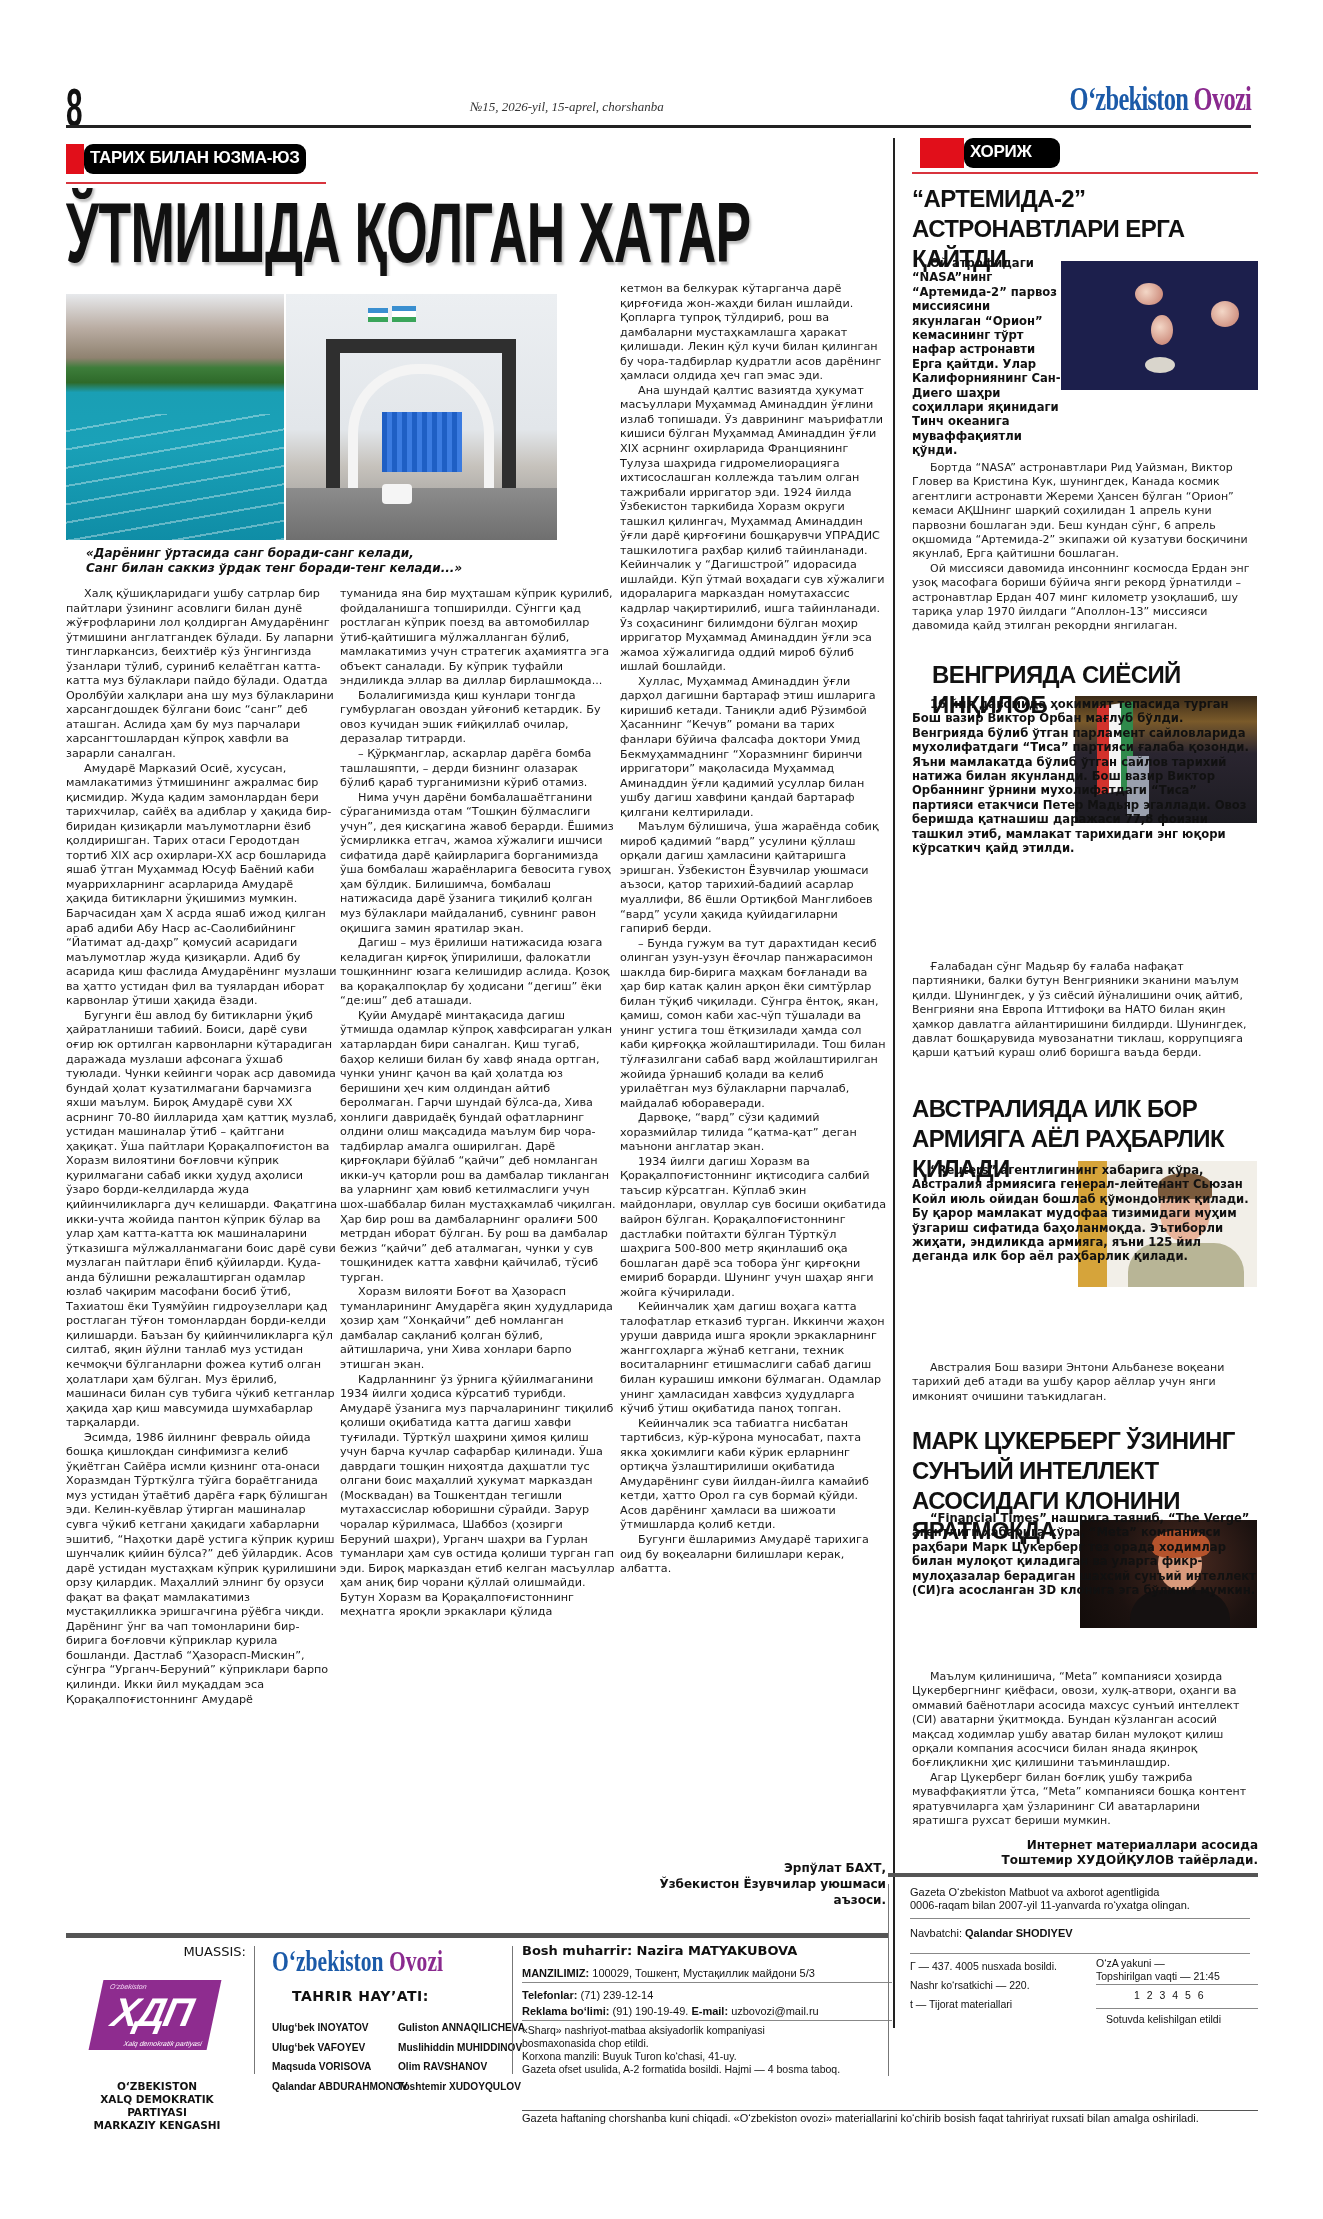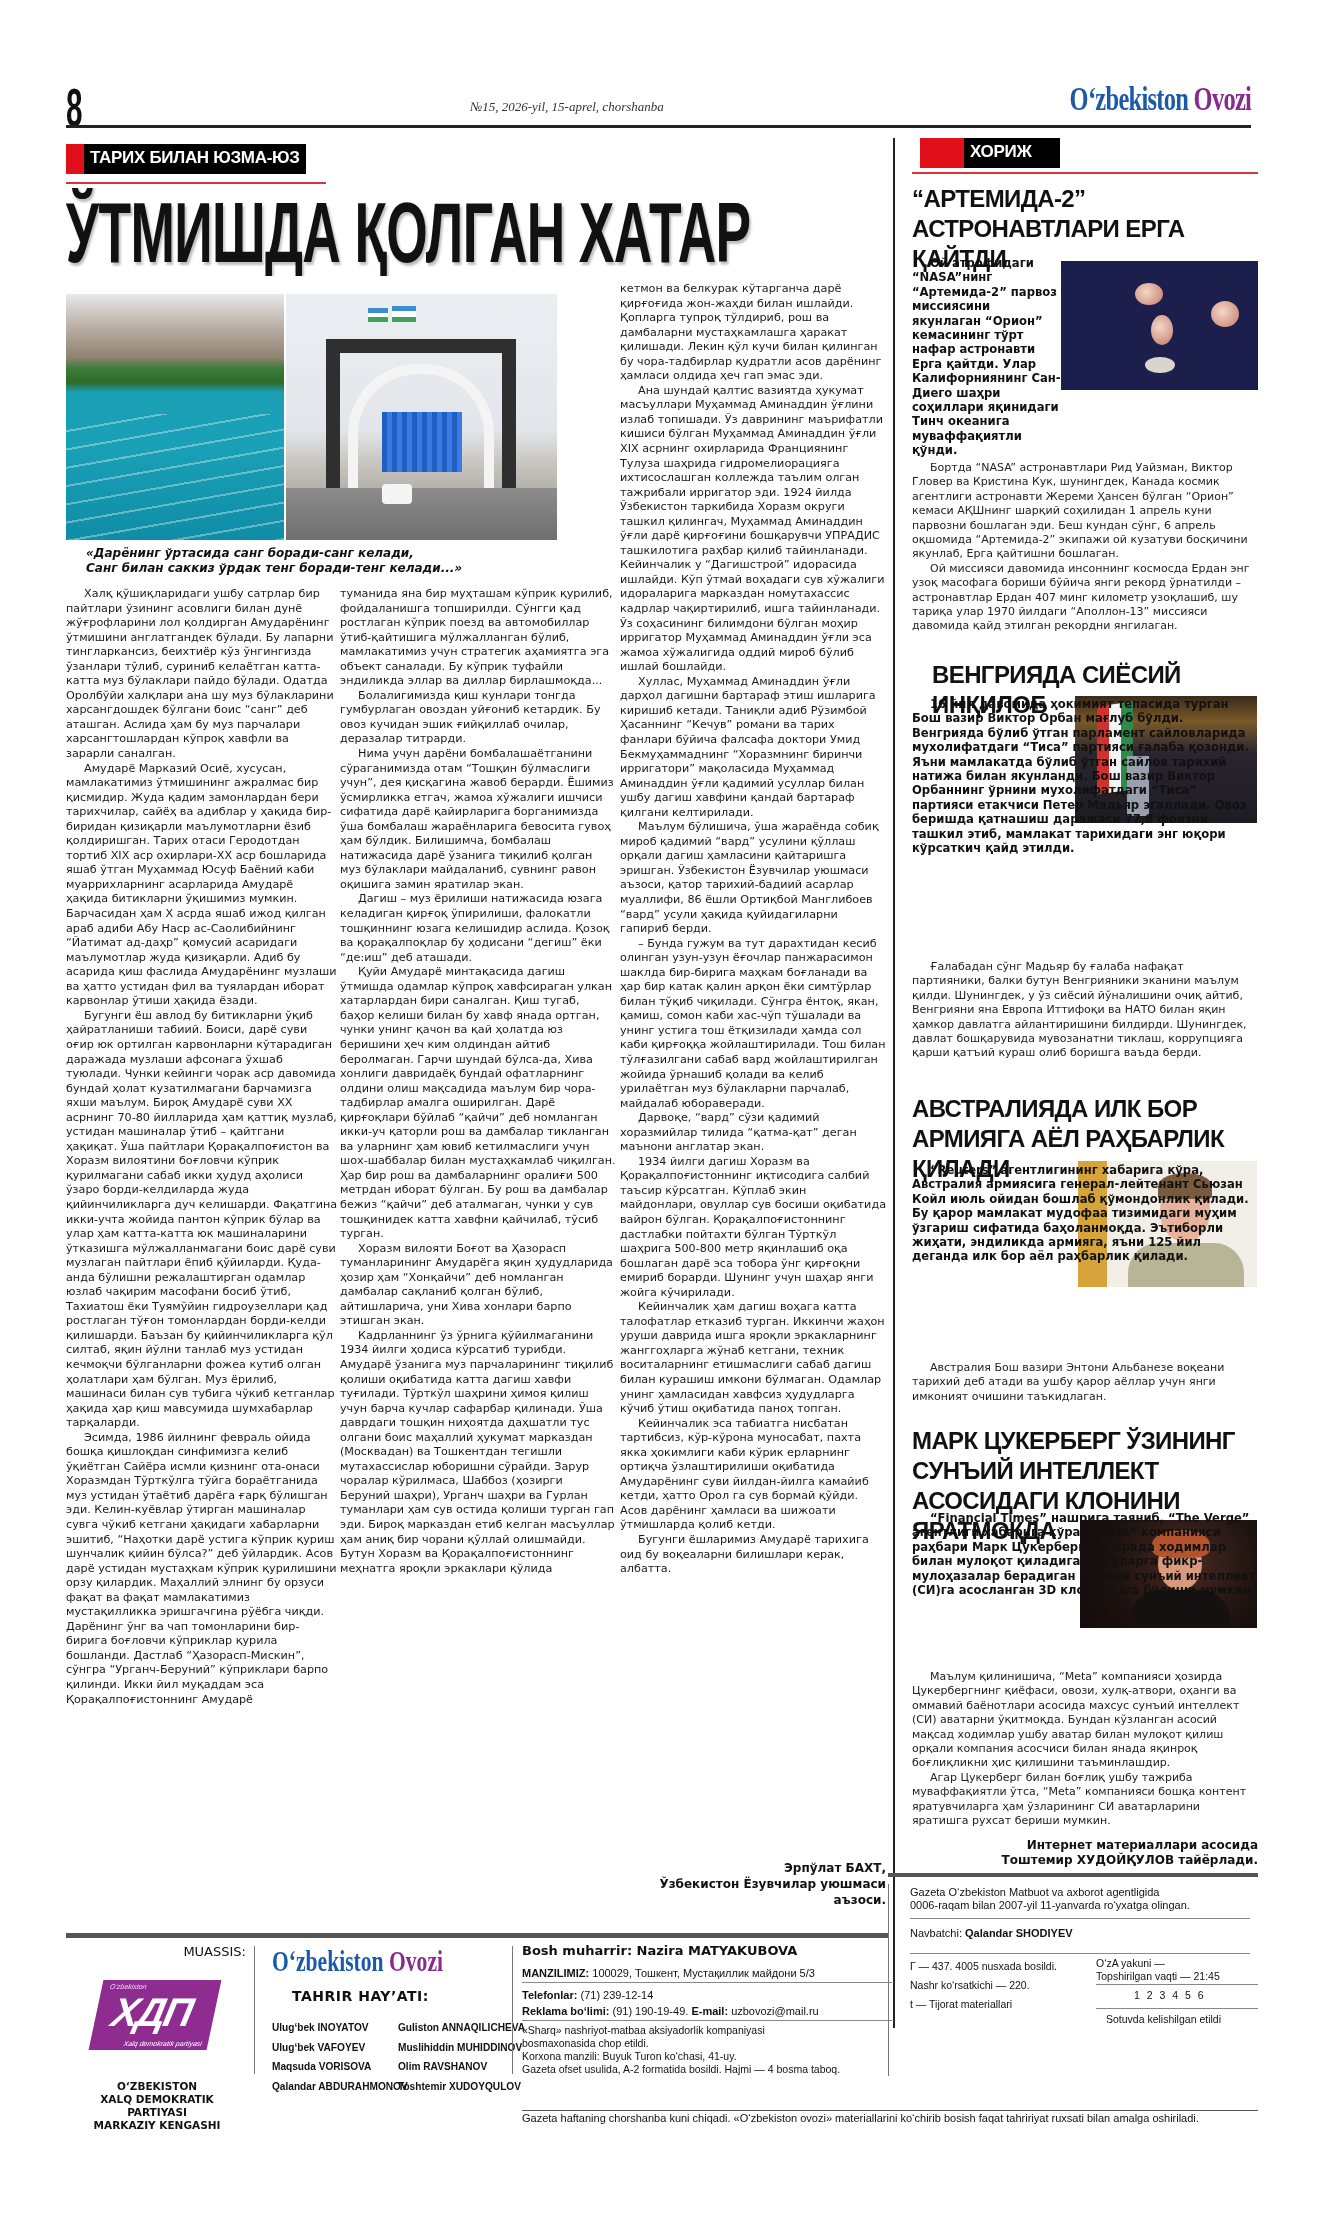--- a/index.html
+++ b/index.html
@@ -10,21 +10,21 @@
   .page-num { position: absolute; left: 66px; top: 80px; font-family: "Liberation Sans", sans-serif; font-weight: bold; font-size: 54px; transform: scaleX(0.55); transform-origin: left top; line-height: 1; }
   .issue { position: absolute; left: 470px; top: 99px; font-family: "Liberation Serif", serif; font-style: italic; font-size: 13px; color: #333; }
   .masthead { position: absolute; right: 72px; top: 80px; font-family: "Liberation Serif", serif; font-weight: bold; font-size: 34px; letter-spacing: -1px; transform: scaleX(0.72); transform-origin: right top; }
   .mh-a { color: #1b5aa8; }
   .mh-b { color: #8a2a8f; }
   .head-rule { position: absolute; left: 66px; top: 125px; width: 1185px; height: 3px; background: #222; }
 
   
   .rubric { position: absolute; display: flex; height: 30px; }
   .rubric .red { width: 18px; background: #e10f1a; }
-  .rubric .blk { background: #000; color: #fff; font-family: "Liberation Sans", sans-serif; font-weight: bold; font-size: 17px; padding: 4px 6px 0 6px; letter-spacing: -0.3px; }
+  .rubric .blk { background: #000; color: #fff; font-family: "Liberation Sans", sans-serif; font-weight: bold; font-size: 17px; padding: 4px 6px 0 6px; letter-spacing: -0.3px; border-radius: 9px; }
   .rubric-rule { position: absolute; height: 2px; background: #d8343d; }
 
   .col-divider { position: absolute; width: 2px; background: #222; }
 
   
   .headline { position: absolute; left: 66px; top: 188px; width: 810px; height: 88px; overflow: hidden; }
   .headline span { display: inline-block; font-family: "Liberation Sans", sans-serif; font-weight: 900; font-size: 86px; line-height: 88px; transform: scaleX(0.62); transform-origin: left top; white-space: nowrap; text-shadow: 3px 3px 3px rgba(0,0,0,0.25); letter-spacing: -1px; }
 
   
   .photo { position: absolute; overflow: hidden; }
@@ -142,20 +142,21 @@
 
 <div class="col c1">
   <p>Халқ қўшиқларидаги ушбу сатрлар бир пайтлари ўзининг асовлиги билан дунё жўғрофларини лол қолдирган Амударёнинг ўтмишини англатгандек бўлади. Бу лапарни тингларкансиз, беихтиёр кўз ўнгингизда ўзанлари тўлиб, суриниб келаётган катта-катта муз бўлаклари пайдо бўлади. Одатда Оролбўйи халқлари ана шу муз бўлакларини харсангдошдек бўлгани боис “санг” деб аташган. Аслида ҳам бу муз парчалари харсангтошлардан кўпроқ хавфли ва зарарли саналган.</p>
   <p>Амударё Марказий Осиё, хусусан, мамлакатимиз ўтмишининг ажралмас бир қисмидир. Жуда қадим замонлардан бери тарихчилар, сайёҳ ва адиблар у ҳақида бир-биридан қизиқарли маълумотларни ёзиб қолдиришган. Тарих отаси Геродотдан тортиб XIX аср охирлари-XX аср бошларида яшаб ўтган Муҳаммад Юсуф Баёний каби муаррихларнинг асарларида Амударё ҳақида битикларни ўқишимиз мумкин. Барчасидан ҳам X асрда яшаб ижод қилган араб адиби Абу Наср ас-Саолибийнинг “Йатимат ад-даҳр” қомусий асаридаги маълумотлар жуда қизиқарли. Адиб бу асарида қиш фаслида Амударёнинг музлаши ва ҳатто устидан фил ва туялардан иборат карвонлар ўтиши ҳақида ёзади.</p>
   <p>Бугунги ёш авлод бу битикларни ўқиб ҳайратланиши табиий. Боиси, дарё суви оғир юк ортилган карвонларни кўтарадиган даражада музлаши афсонага ўхшаб туюлади. Чунки кейинги чорак аср давомида бундай ҳолат кузатилмагани барчамизга яхши маълум. Бироқ Амударё суви XX асрнинг 70-80 йилларида ҳам қаттиқ музлаб, устидан машиналар ўтиб – қайтгани ҳақиқат. Ўша пайтлари Қорақалпоғистон ва Хоразм вилоятини боғловчи кўприк қурилмагани сабаб икки ҳудуд аҳолиси ўзаро борди-келдиларда жуда қийинчиликларга дуч келишарди. Фақатгина икки-учта жойида пантон кўприк бўлар ва улар ҳам катта-катта юк машиналарини ўтказишга мўлжалланмагани боис дарё суви музлаган пайтлари ёпиб қўйиларди. Қуда-анда бўлишни режалаштирган одамлар юзлаб чақирим масофани босиб ўтиб, Тахиатош ёки Туямўйин гидроузеллари қад ростлаган тўғон томонлардан борди-келди қилишарди. Баъзан бу қийинчиликларга қўл силтаб, яқин йўлни танлаб муз устидан кечмоқчи бўлганларни фожеа кутиб олган ҳолатлари ҳам бўлган. Муз ёрилиб, машинаси билан сув тубига чўкиб кетганлар ҳақида ҳар қиш мавсумида шумхабарлар тарқаларди.</p>
   <p>Эсимда, 1986 йилнинг февраль ойида бошқа қишлоқдан синфимизга келиб ўқиётган Сайёра исмли қизнинг ота-онаси Хоразмдан Тўрткўлга тўйга бораётганида муз устидан ўтаётиб дарёга ғарқ бўлишган эди. Келин-куёвлар ўтирган машиналар сувга чўкиб кетгани ҳақидаги хабарларни эшитиб, “Наҳотки дарё устига кўприк қуриш шунчалик қийин бўлса?” деб ўйлардик. Асов дарё устидан мустаҳкам кўприк қурилишини орзу қилардик. Маҳаллий элнинг бу орзуси фақат ва фақат мамлакатимиз мустақилликка эришгачгина рўёбга чиқди. Дарёнинг ўнг ва чап томонларини бир-бирига боғловчи кўприклар қурила бошланди. Дастлаб “Ҳазорасп-Мискин”, сўнгра “Урганч-Беруний” кўприклари барпо қилинди. Икки йил муқаддам эса Қорақалпоғистоннинг Амударё</p>
 </div>
 <div class="col c2">
   <p class="noind">туманида яна бир муҳташам кўприк қурилиб, фойдаланишга топширилди. Сўнгги қад ростлаган кўприк поезд ва автомобиллар ўтиб-қайтишига мўлжалланган бўлиб, мамлакатимиз учун стратегик аҳамиятга эга объект саналади. Бу кўприк туфайли эндиликда эллар ва диллар бирлашмоқда...</p>
   <p>Болалигимизда қиш кунлари тонгда гумбурлаган овоздан уйғониб кетардик. Бу овоз кучидан эшик ғийқиллаб очилар, деразалар титрарди.</p>
+  <p>– Қўрқманглар, аскарлар дарёга бомба ташлашяпти, – дерди бизнинг олазарак бўлиб қараб турганимизни кўриб отамиз.</p>
   <p>Нима учун дарёни бомбалашаётганини сўраганимизда отам “Тошқин бўлмаслиги учун”, дея қисқагина жавоб берарди. Ёшимиз ўсмирликка етгач, жамоа хўжалиги ишчиси сифатида дарё қайирларига борганимизда ўша бомбалаш жараёнларига бевосита гувоҳ ҳам бўлдик. Билишимча, бомбалаш натижасида дарё ўзанига тиқилиб қолган муз бўлаклари майдаланиб, сувнинг равон оқишига замин яратилар экан.</p>
   <p>Дагиш – муз ёрилиши натижасида юзага келадиган қирғоқ ўпирилиши, фалокатли тошқиннинг юзага келишидир аслида. Қозоқ ва қорақалпоқлар бу ҳодисани “дегиш” ёки “де:иш” деб аташади.</p>
   <p>Қуйи Амударё минтақасида дагиш ўтмишда одамлар кўпроқ хавфсираган улкан хатарлардан бири саналган. Қиш тугаб, баҳор келиши билан бу хавф янада ортган, чунки унинг қачон ва қай ҳолатда юз беришини ҳеч ким олдиндан айтиб беролмаган. Гарчи шундай бўлса-да, Хива хонлиги давридаёқ бундай офатларнинг олдини олиш мақсадида маълум бир чора-тадбирлар амалга оширилган. Дарё қирғоқлари бўйлаб “қайчи” деб номланган икки-уч қаторли рош ва дамбалар тикланган ва уларнинг ҳам ювиб кетилмаслиги учун шох-шаббалар билан мустаҳкамлаб чиқилган. Ҳар бир рош ва дамбаларнинг оралиғи 500 метрдан иборат бўлган. Бу рош ва дамбалар бежиз “қайчи” деб аталмаган, чунки у сув тошқинидек катта хавфни қайчилаб, тўсиб турган.</p>
   <p>Хоразм вилояти Боғот ва Ҳазорасп туманларининг Амударёга яқин ҳудудларида ҳозир ҳам “Хонқайчи” деб номланган дамбалар сақланиб қолган бўлиб, айтишларича, уни Хива хонлари барпо этишган экан.</p>
   <p>Кадрланнинг ўз ўрнига қўйилмаганини 1934 йилги ҳодиса кўрсатиб турибди. Амударё ўзанига муз парчаларининг тиқилиб қолиши оқибатида катта дагиш хавфи туғилади. Тўрткўл шаҳрини ҳимоя қилиш учун барча кучлар сафарбар қилинади. Ўша даврдаги тошқин ниҳоятда даҳшатли тус олгани боис маҳаллий ҳукумат марказдан (Москвадан) ва Тошкентдан тегишли мутахассислар юборишни сўрайди. Зарур чоралар кўрилмаса, Шаббоз (ҳозирги Беруний шаҳри), Урганч шаҳри ва Гурлан туманлари ҳам сув остида қолиши турган гап эди. Бироқ марказдан етиб келган масъуллар ҳам аниқ бир чорани қўллай олишмайди. Бутун Хоразм ва Қорақалпоғистоннинг меҳнатга яроқли эркаклари қўлида</p>
 </div>
 <div class="col c3">
   <p class="noind">кетмон ва белкурак кўтарганча дарё қирғоғида жон-жаҳди билан ишлайди. Қопларга тупроқ тўлдириб, рош ва дамбаларни мустаҳкамлашга ҳаракат қилишади. Лекин қўл кучи билан қилинган бу чора-тадбирлар қудратли асов дарёнинг ҳамласи олдида ҳеч гап эмас эди.</p>
   <p>Ана шундай қалтис вазиятда ҳукумат масъуллари Муҳаммад Аминаддин ўғлини излаб топишади. Ўз даврининг маърифатли кишиси бўлган Муҳаммад Аминаддин ўғли XIX асрнинг охирларида Франциянинг Тулуза шаҳрида гидромелиорацияга ихтисослашган коллежда таълим олган тажрибали ирригатор эди. 1924 йилда Ўзбекистон таркибида Хоразм округи ташкил қилингач, Муҳаммад Аминаддин ўғли дарё қирғоғини бошқарувчи УПРАДИС ташкилотига раҳбар қилиб тайинланади. Кейинчалик у “Дагишстрой” идорасида ишлайди. Кўп ўтмай воҳадаги сув хўжалиги идораларига марказдан номутахассис кадрлар чақиртирилиб, ишга тайинланади. Ўз соҳасининг билимдони бўлган моҳир ирригатор Муҳаммад Аминаддин ўғли эса жамоа хўжалигида оддий мироб бўлиб ишлай бошлайди.</p>
   <p>Хуллас, Муҳаммад Аминаддин ўғли дарҳол дагишни бартараф этиш ишларига киришиб кетади. Таниқли адиб Рўзимбой Ҳасаннинг “Кечув” романи ва тарих фанлари бўйича фалсафа доктори Умид Бекмуҳаммаднинг “Хоразмнинг биринчи ирригатори” мақоласида Муҳаммад Аминаддин ўғли қадимий усуллар билан ушбу дагиш хавфини қандай бартараф қилгани келтирилади.</p>

